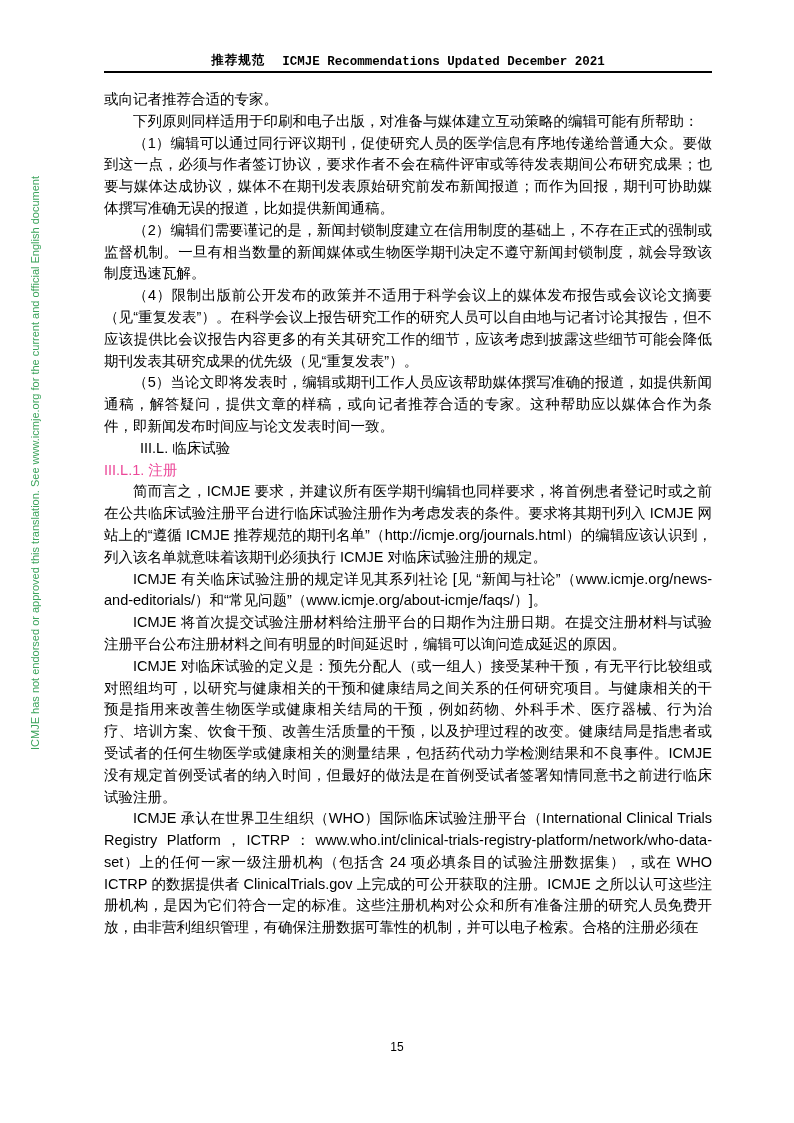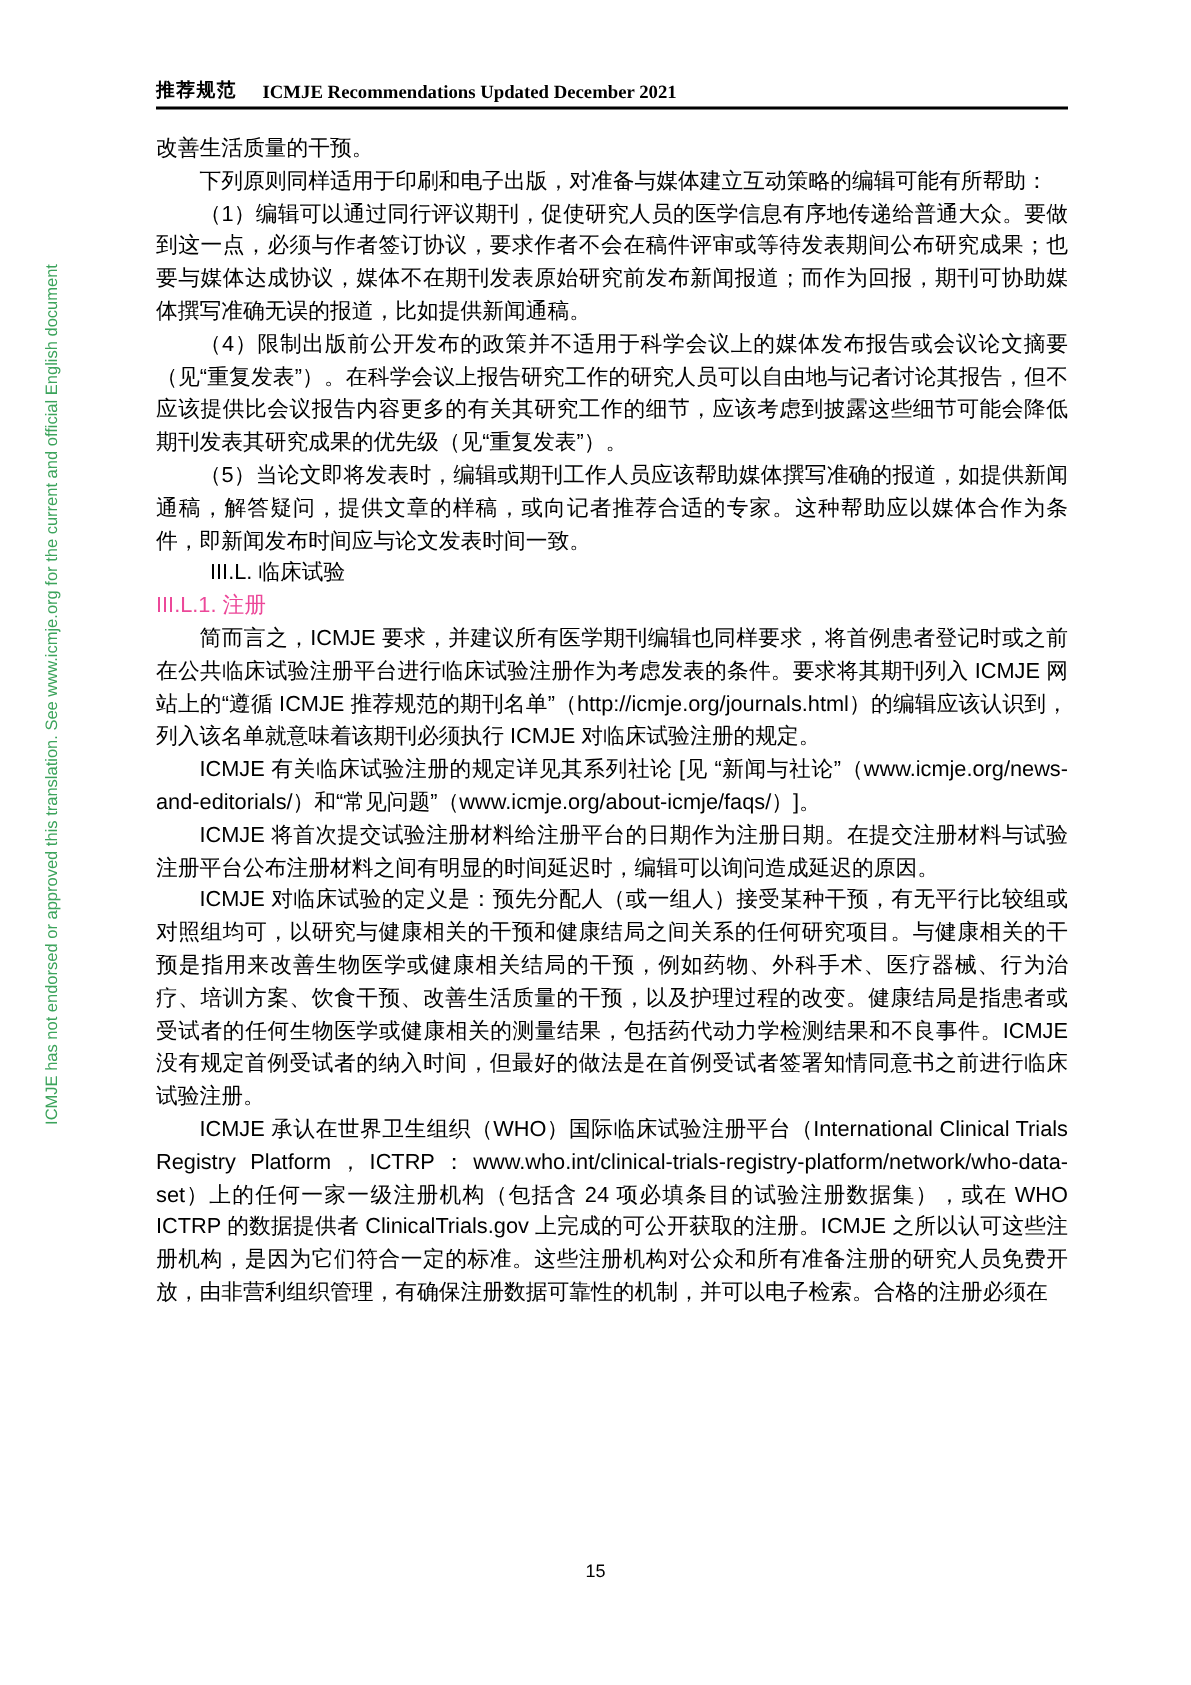--- a/index.html
+++ b/index.html
@@ -10,30 +10,30 @@
     height: 1123px;
     background: #ffffff;
     overflow: hidden;
   }
   .header {
     position: absolute;
     left: 104px;
     right: 82px;
     top: 52px;
     display: flex;
-    justify-content: flex-start;
+    justify-content: center;
     align-items: flex-end;
     border-bottom: 2px solid #000000;
     padding-bottom: 2px;
     font-size: 12.5px;
     font-weight: bold;
     color: #000000;
   }
   .header .header-left { letter-spacing: 1px; }
-  .header .header-right { font-family: Liberation Serif, serif; margin-left: 17px; }
+  .header .header-right { font-family: Liberation Mono, monospace; margin-left: 17px; }
   .sidebar-note {
     position: absolute;
     left: 28px;
     top: 772px;
     width: 618px;
     transform: rotate(-90deg);
     transform-origin: 0 0;
     font-size: 11px;
     line-height: 14px;
     white-space: nowrap;
@@ -71,23 +71,24 @@
 <div class="page">
 
   <div class="header">
     <span class="header-left">推荐规范</span>
     <span class="header-right">ICMJE Recommendations Updated December 2021</span>
   </div>
 
   <div class="sidebar-note" style="color: rgb(59, 163, 91);">ICMJE has not endorsed or approved this translation. See www.icmje.org for the current and official English document</div>
 
   <div class="content" id="content">
-      <p>改善生活质量的干预。</p>
+      <p>或向记者推荐合适的专家。</p>
       <p class="indent">下列原则同样适用于印刷和电子出版，对准备与媒体建立互动策略的编辑可能有所帮助：</p>
       <p class="indent">（1）编辑可以通过同行评议期刊，促使研究人员的医学信息有序地传递给普通大众。要做到这一点，必须与作者签订协议，要求作者不会在稿件评审或等待发表期间公布研究成果；也要与媒体达成协议，媒体不在期刊发表原始研究前发布新闻报道；而作为回报，期刊可协助媒体撰写准确无误的报道，比如提供新闻通稿。</p>
+      <p class="indent">（2）编辑们需要谨记的是，新闻封锁制度建立在信用制度的基础上，不存在正式的强制或监督机制。一旦有相当数量的新闻媒体或生物医学期刊决定不遵守新闻封锁制度，就会导致该制度迅速瓦解。</p>
       <p class="indent">（4）限制出版前公开发布的政策并不适用于科学会议上的媒体发布报告或会议论文摘要（见“重复发表”）。在科学会议上报告研究工作的研究人员可以自由地与记者讨论其报告，但不应该提供比会议报告内容更多的有关其研究工作的细节，应该考虑到披露这些细节可能会降低期刊发表其研究成果的优先级（见“重复发表”）。</p>
       <p class="indent">（5）当论文即将发表时，编辑或期刊工作人员应该帮助媒体撰写准确的报道，如提供新闻通稿，解答疑问，提供文章的样稿，或向记者推荐合适的专家。这种帮助应以媒体合作为条件，即新闻发布时间应与论文发表时间一致。</p>
       <p class="heading" style="color: #000000; margin-left: 36px;">III.L. 临床试验</p>
       <p class="heading" style="color: #ec4899;">III.L.1. 注册</p>
       <p class="indent">简而言之，ICMJE 要求，并建议所有医学期刊编辑也同样要求，将首例患者登记时或之前在公共临床试验注册平台进行临床试验注册作为考虑发表的条件。要求将其期刊列入 ICMJE 网站上的“遵循 ICMJE 推荐规范的期刊名单”（http://icmje.org/journals.html）的编辑应该认识到，列入该名单就意味着该期刊必须执行 ICMJE 对临床试验注册的规定。</p>
       <p class="indent">ICMJE 有关临床试验注册的规定详见其系列社论 [见 “新闻与社论”（www.icmje.org/news-and-editorials/）和“常见问题”（www.icmje.org/about-icmje/faqs/）]。</p>
       <p class="indent">ICMJE 将首次提交试验注册材料给注册平台的日期作为注册日期。在提交注册材料与试验注册平台公布注册材料之间有明显的时间延迟时，编辑可以询问造成延迟的原因。</p>
       <p class="indent">ICMJE 对临床试验的定义是：预先分配人（或一组人）接受某种干预，有无平行比较组或对照组均可，以研究与健康相关的干预和健康结局之间关系的任何研究项目。与健康相关的干预是指用来改善生物医学或健康相关结局的干预，例如药物、外科手术、医疗器械、行为治疗、培训方案、饮食干预、改善生活质量的干预，以及护理过程的改变。健康结局是指患者或受试者的任何生物医学或健康相关的测量结果，包括药代动力学检测结果和不良事件。ICMJE 没有规定首例受试者的纳入时间，但最好的做法是在首例受试者签署知情同意书之前进行临床试验注册。</p>
       <p class="indent">ICMJE 承认在世界卫生组织（WHO）国际临床试验注册平台（International Clinical Trials Registry Platform，ICTRP：www.who.int/clinical-trials-registry-platform/network/who-data-set）上的任何一家一级注册机构（包括含 24 项必填条目的试验注册数据集），或在 WHO ICTRP 的数据提供者 ClinicalTrials.gov 上完成的可公开获取的注册。ICMJE 之所以认可这些注册机构，是因为它们符合一定的标准。这些注册机构对公众和所有准备注册的研究人员免费开放，由非营利组织管理，有确保注册数据可靠性的机制，并可以电子检索。合格的注册必须在</p>
     </div>

